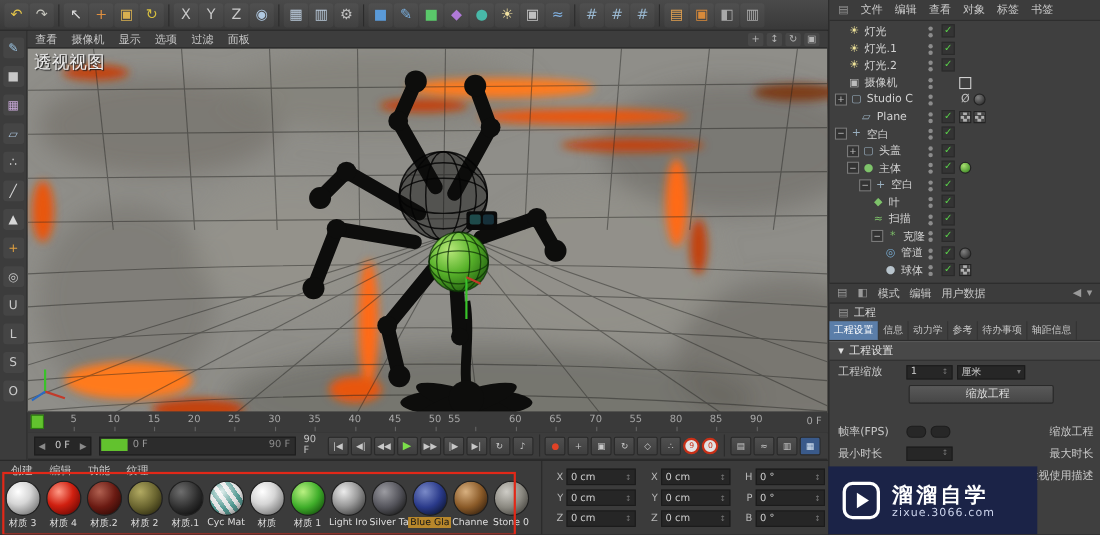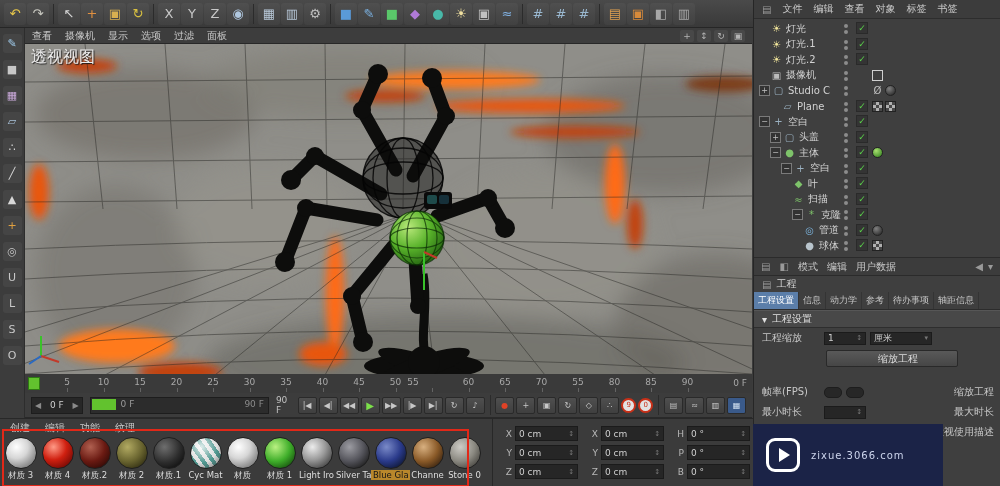--- a/index.html
+++ b/index.html
@@ -819,17 +819,18 @@
         </div>
       <span class="right-label">检视使用描述</span>
     </div>
   </div>
 
   <div id="watermark">
     <div class="wm-logo">
         <div class="wm-play"></div>
       </div>
     <div>
+      <div class="wm-title">溜溜自学</div>
       <div class="wm-sub">zixue.3066.com</div>
     </div>
   </div>
 
 </div>
 
 </body></html>

